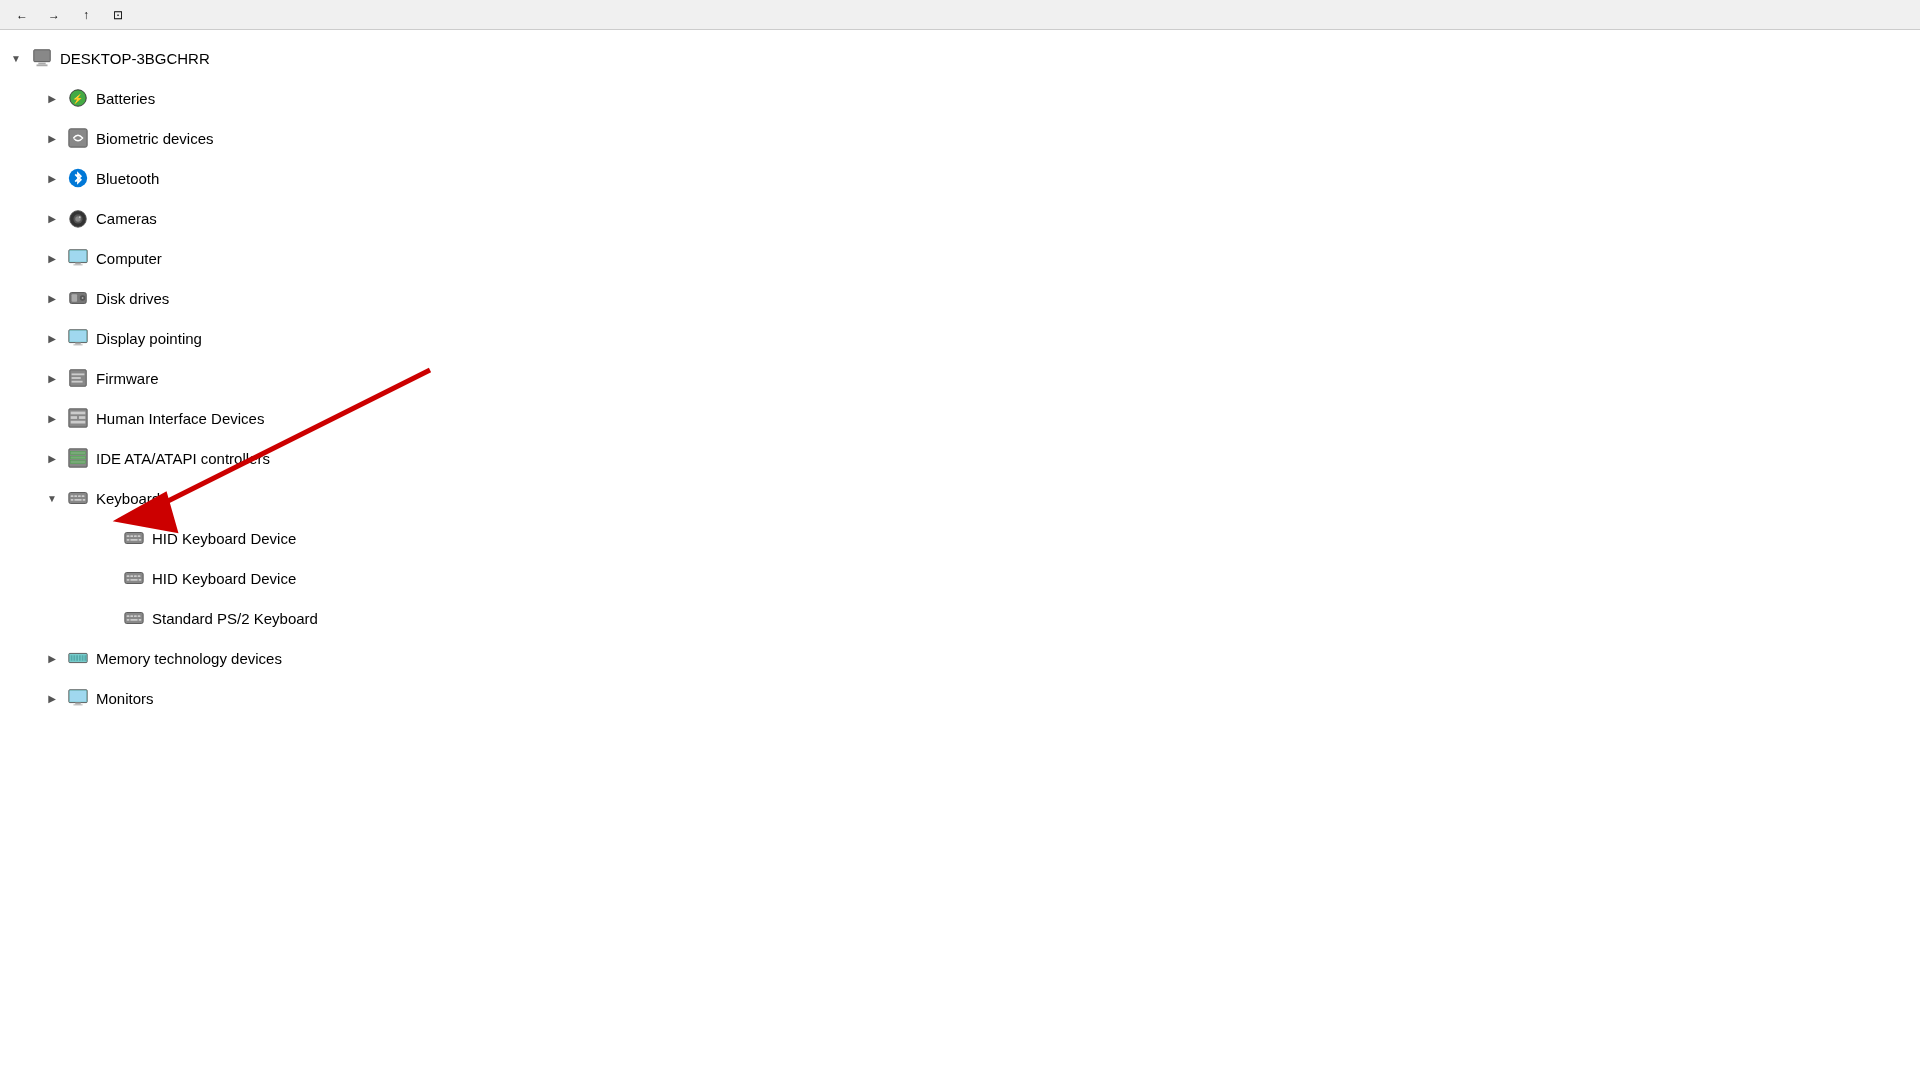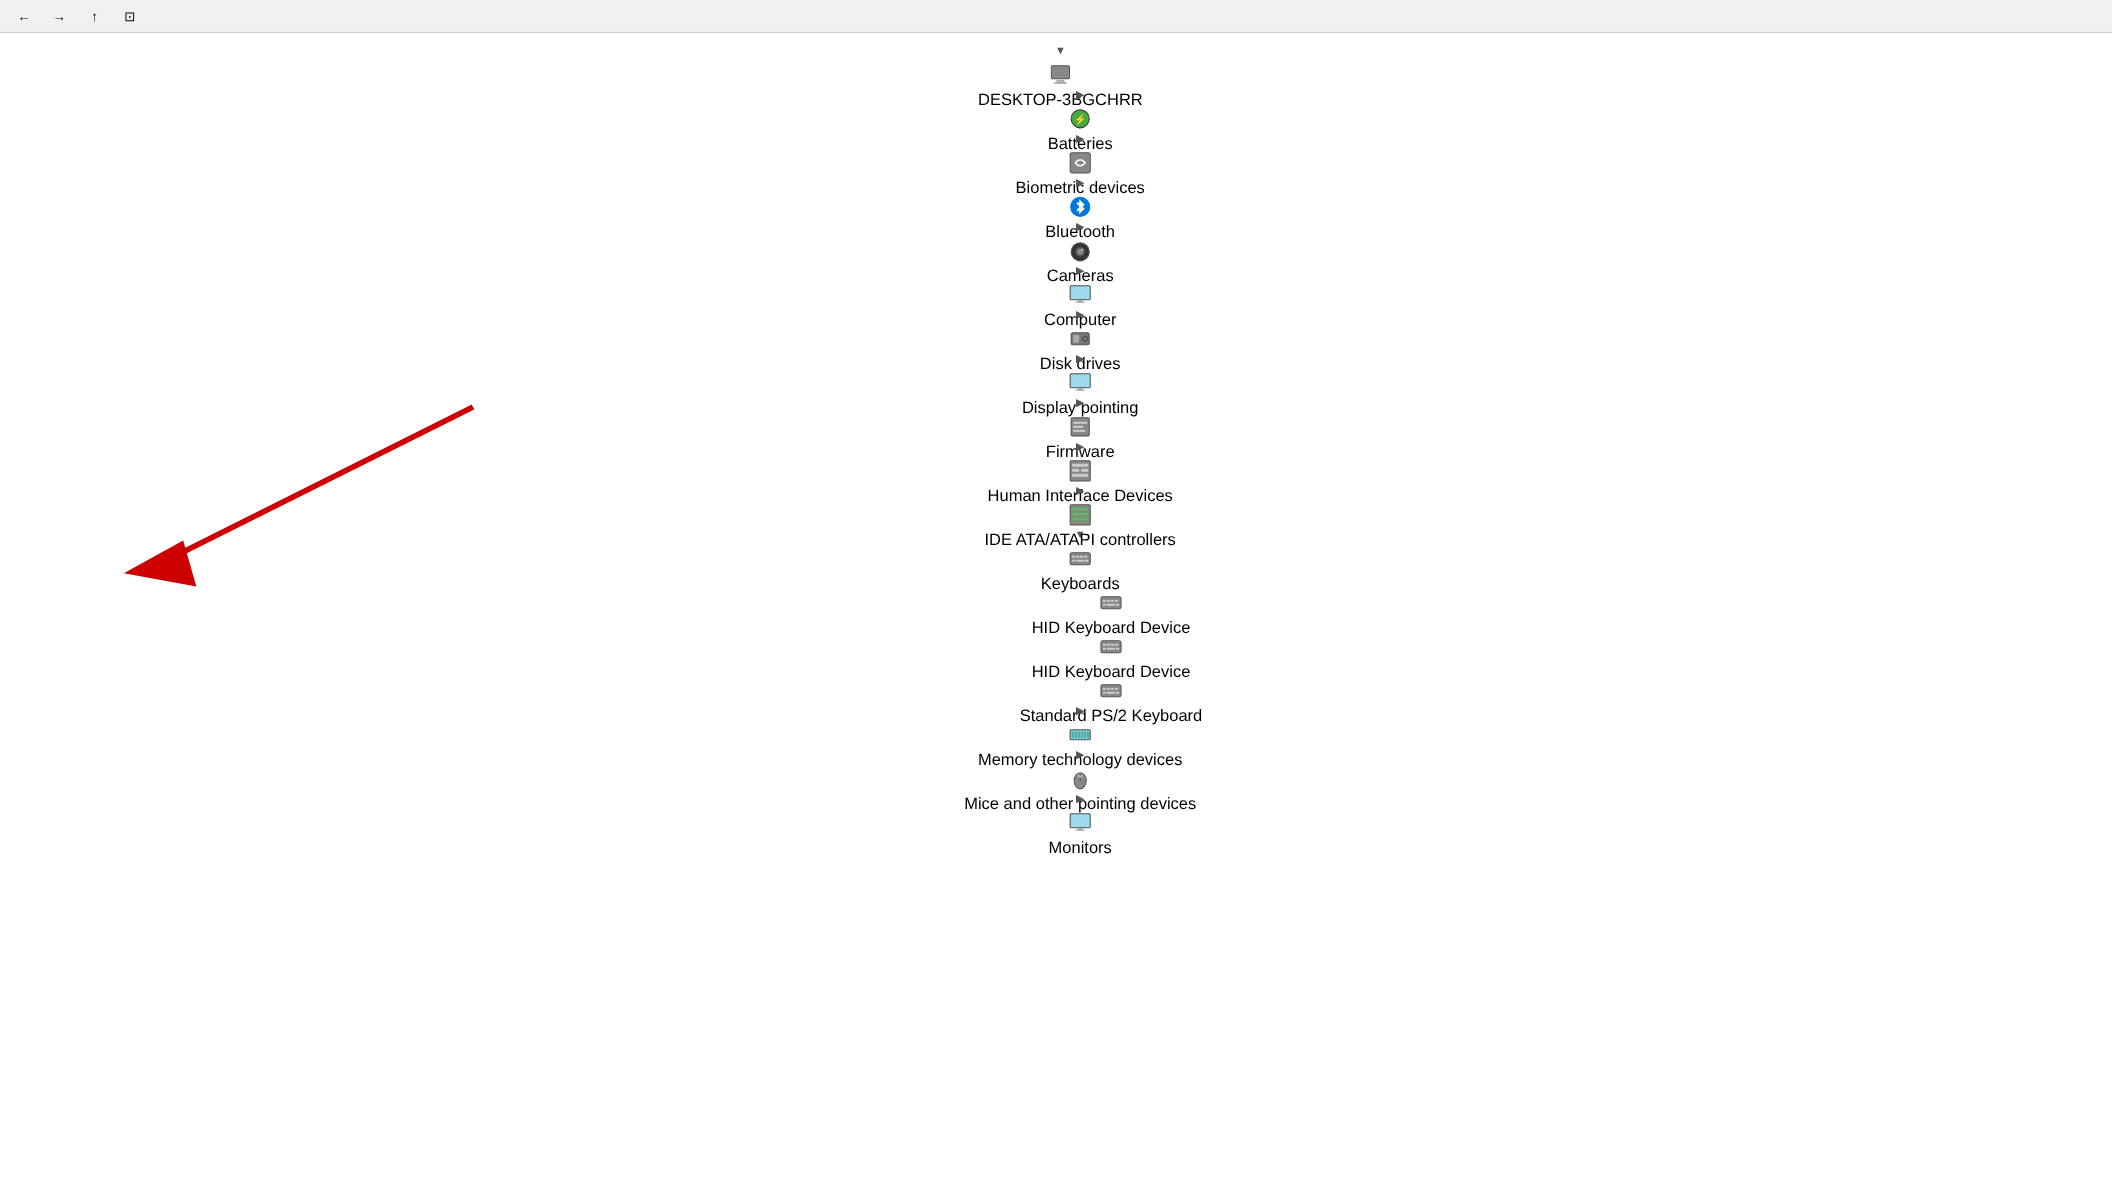--- a/index.html
+++ b/index.html
@@ -46,21 +46,20 @@
       height: calc(1080px - 30px);
     }
 
     .tree-item {
       display: flex;
       align-items: center;
       height: 40px;
       cursor: pointer;
       padding: 0 0;
       user-select: none;
-      flex-direction: column;
     }
 
     .chevron {
       width: 16px;
       height: 16px;
       display: flex;
       align-items: center;
       justify-content: center;
       font-size: 10px;
       color: #555;
@@ -337,32 +336,20 @@
         <rect x="7" y="9" width="2" height="6" fill="#5aa"></rect>
         <rect x="10" y="9" width="2" height="6" fill="#5aa"></rect>
         <rect x="13" y="9" width="2" height="6" fill="#5aa"></rect>
         <rect x="16" y="9" width="2" height="6" fill="#5aa"></rect>
         <rect x="19" y="9" width="2" height="6" fill="#5aa"></rect>
       </svg>
     </span>
     <span class="label">Memory technology devices</span>
   </div>
 
-  <div class="tree-item indent-1">
-    <span class="chevron collapsed"></span>
-    <span class="icon">
-      <svg viewBox="0 0 24 24" width="22" height="22">
-        <ellipse cx="12" cy="14" rx="6" ry="8" fill="#888" stroke="#555" stroke-width="1"></ellipse>
-        <line x1="12" y1="7" x2="12" y2="14" stroke="#555" stroke-width="1"></line>
-        <ellipse cx="12" cy="9" rx="3" ry="2" fill="#aaa"></ellipse>
-        <circle cx="12" cy="8" r="1" fill="#777"></circle>
-      </svg>
-    </span>
-    <span class="label">Mice and other pointing devices</span>
-  </div>
 
   <div class="tree-item indent-1">
     <span class="chevron collapsed"></span>
     <span class="icon">
       <svg viewBox="0 0 24 24" width="22" height="22">
         <rect x="2" y="3" width="20" height="14" rx="1" fill="#7cc" stroke="#555" stroke-width="1"></rect>
         <rect x="3" y="4" width="18" height="12" fill="#a0d8ef"></rect>
         <rect x="9" y="17" width="6" height="2" fill="#aaa"></rect>
         <rect x="7" y="19" width="10" height="1" fill="#aaa"></rect>
       </svg>

